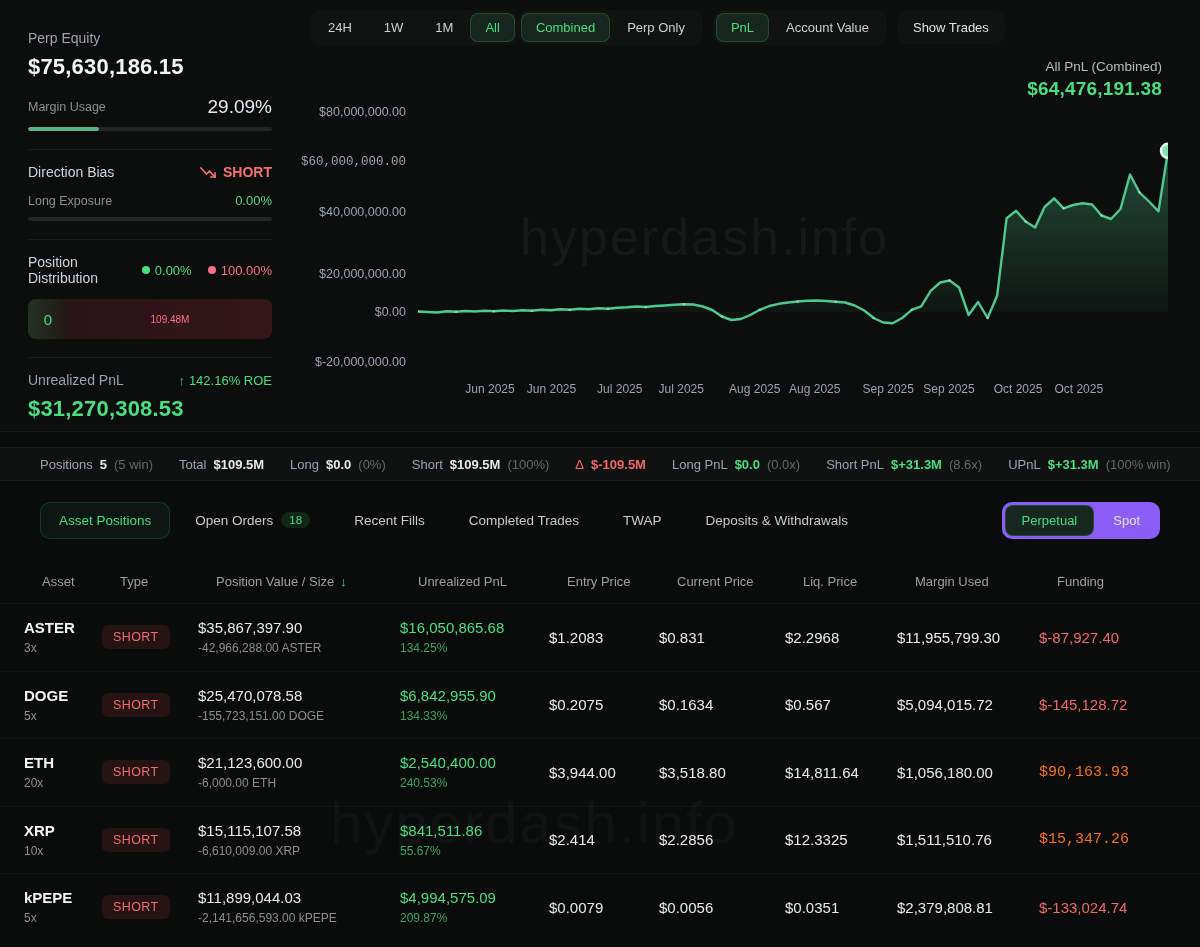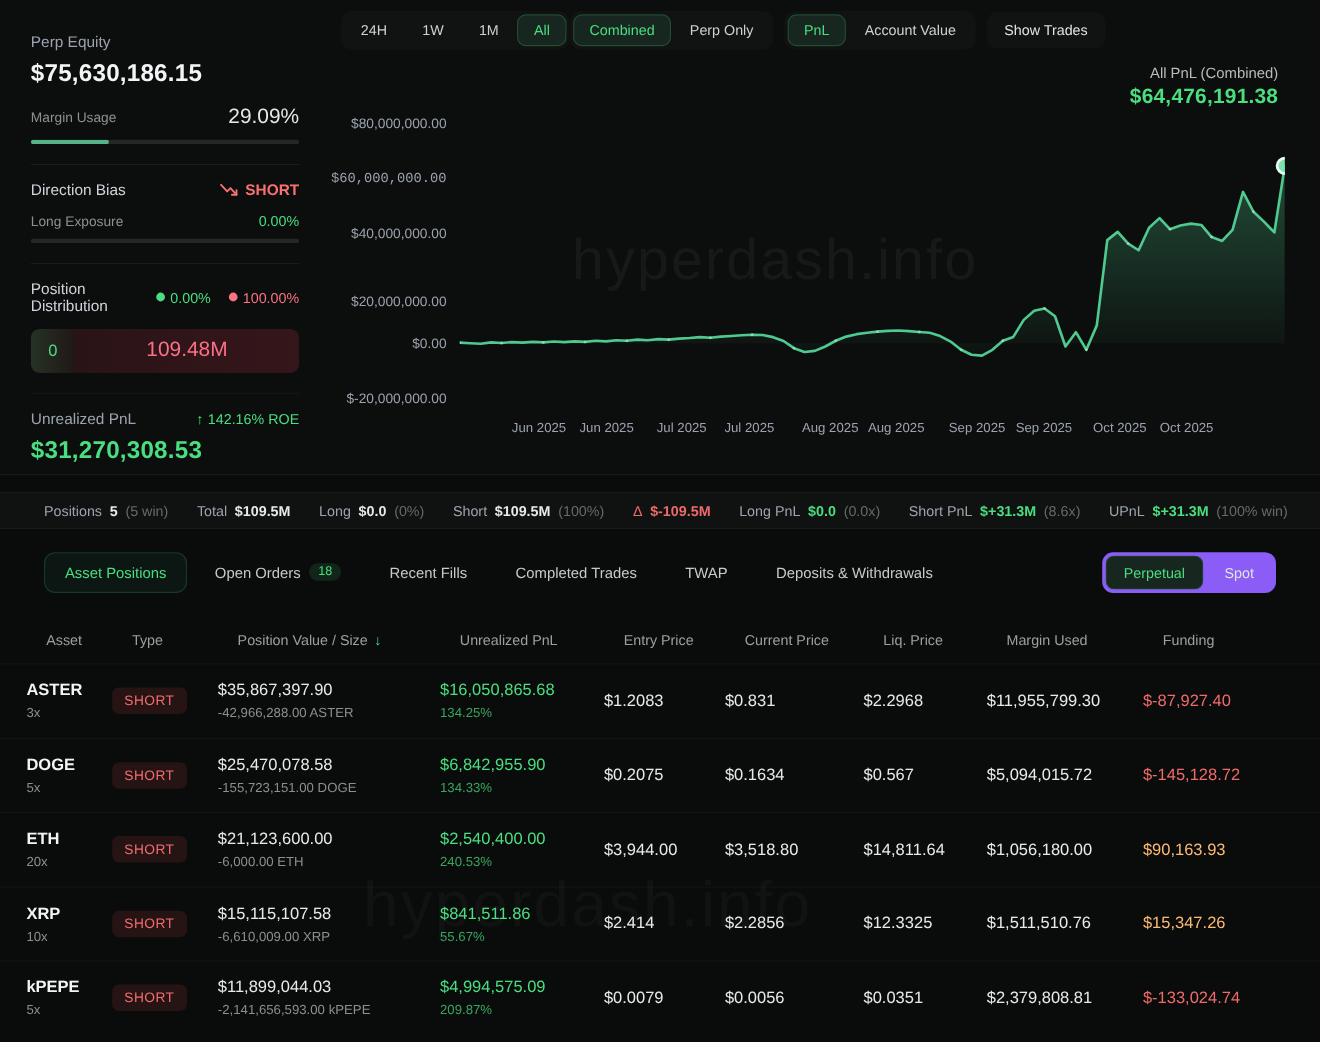--- a/index.html
+++ b/index.html
@@ -27,21 +27,21 @@
   .legend { display:flex; align-items:center; gap:16px; }
   .legend-item { display:flex; align-items:center; gap:5px; font-size:13px; }
   .dot { width:8px; height:8px; border-radius:50%; display:inline-block; }
   .dot.g { background:#4ade80; } .dot.r { background:#fb7185; }
   .legend-item.g { color:#4ade80; } .legend-item.r { color:#fb7185; }
   .dist-bar { display:flex; height:40px; border-radius:8px; overflow:hidden; margin-top:13px;
               background:#1f1113; }
   .dist-long { width:40px; background:linear-gradient(90deg, rgba(74,222,128,.16), rgba(74,222,128,.03));
                display:flex; align-items:center; justify-content:center; color:#4ade80; font-size:15px; }
   .dist-short { flex:1; background:linear-gradient(90deg, rgba(244,63,94,.05), rgba(244,63,94,.10));
-                display:flex; align-items:center; justify-content:center; color:#fb7185; font-size:19px; }
+                display:flex; align-items:center; justify-content:center; color:#fb7185; font-size:10px; }
   .roe { color:#4ade80; font-size:13px; display:flex; align-items:center; gap:4px; }
 
   
   .chart-panel { flex:1; position:relative; padding:10px 32px 0 10px; }
   .chart-head { display:flex; justify-content:flex-start; align-items:center; }
   .btn-group { display:flex; background:#101312; border-radius:10px; padding:3px; gap:2px; }
   .btn-group .btn { font-size:13px; color:#cdd2ce; padding:6px 14px; border-radius:8px; cursor:pointer;
                     border:1px solid transparent; background:transparent; font-family:inherit; white-space:nowrap; }
   .btn-group .btn.active { background:#17261e; color:#4ade80; border-color:rgba(74,222,128,.22); }
   .right-controls { display:flex; gap:10px; align-items:center; }
@@ -91,21 +91,21 @@
   .th { font-size:13px; color:#9aa09b; display:flex; align-items:center; gap:6px; }
   .th .sort { color:#4ade80; font-size:13px; }
   .trow { height:67.5px; border-top:1px solid rgba(255,255,255,.035);padding-left:24px; }
   .cell-main { font-size:15px; color:#e8eae8; }
   .cell-sub { font-size:12px; color:#8b908c; margin-top:5px; }
   .asset-name { font-size:15px; font-weight:700; color:#f3f4f6; }
   .type-badge { display:inline-block; background:#261314; color:#f26d6d; font-size:12.5px; letter-spacing:.4px;
                 padding:5px 11px; border-radius:6px; }
   .upnl-main { font-size:15px; color:#4ade80; }
   .upnl-sub { font-size:12px; color:#4ade80; opacity:.72; margin-top:5px; }
-  .fund.green { color:#fdba74; } .fund.red { color:#ef6a6a; }
+  .fund.green { color:#f97316;font-family:Liberation Mono, monospace; } .fund.red { color:#ef6a6a; }
   .wm-table { left:330px; top:230px; font-size:58px; color:rgba(230,240,235,.035); }
 </style>
 </head>
 <body>
 
 <div class="app">
 
   <div class="top">
     <aside class="left-panel">
 

